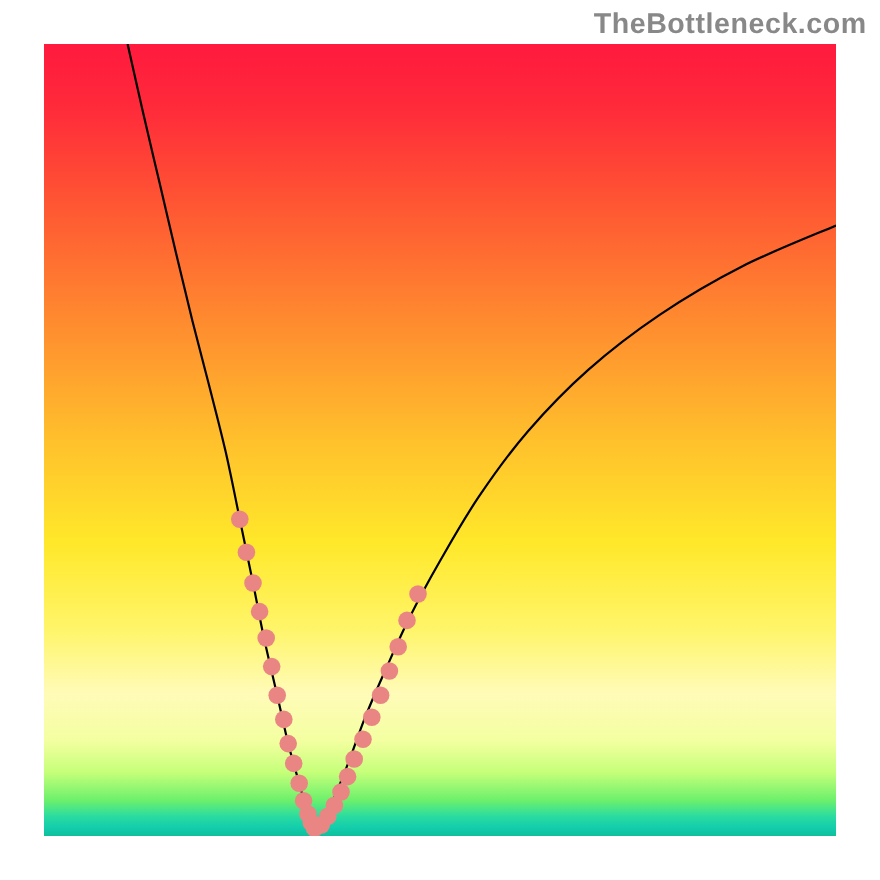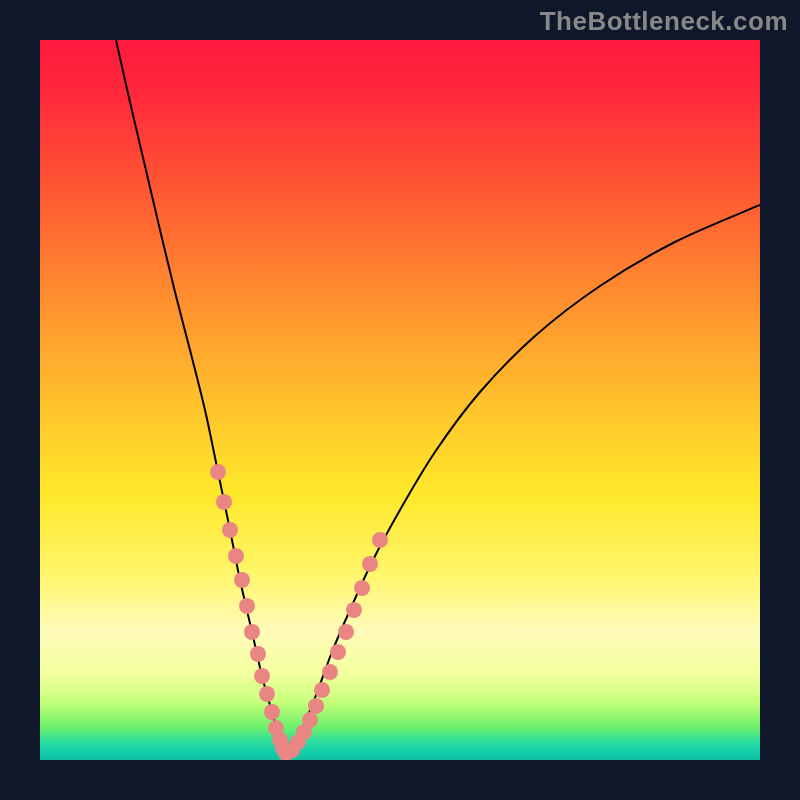--- a/index.html
+++ b/index.html
@@ -8,21 +8,21 @@
     width: 800px;
     height: 800px;
     overflow: hidden;
     background: #000;
     font-family: Arial, Helvetica, sans-serif;
   }
   .frame {
     position: relative;
     width: 800px;
     height: 800px;
-    background: #0f172a;
+    background: #ffffff;
   }
   .watermark {
     position: absolute;
     top: 6px;
     right: 12px;
     font-size: 26px;
     font-weight: 600;
     color: #888;
     letter-spacing: 0.5px;
     user-select: none;

